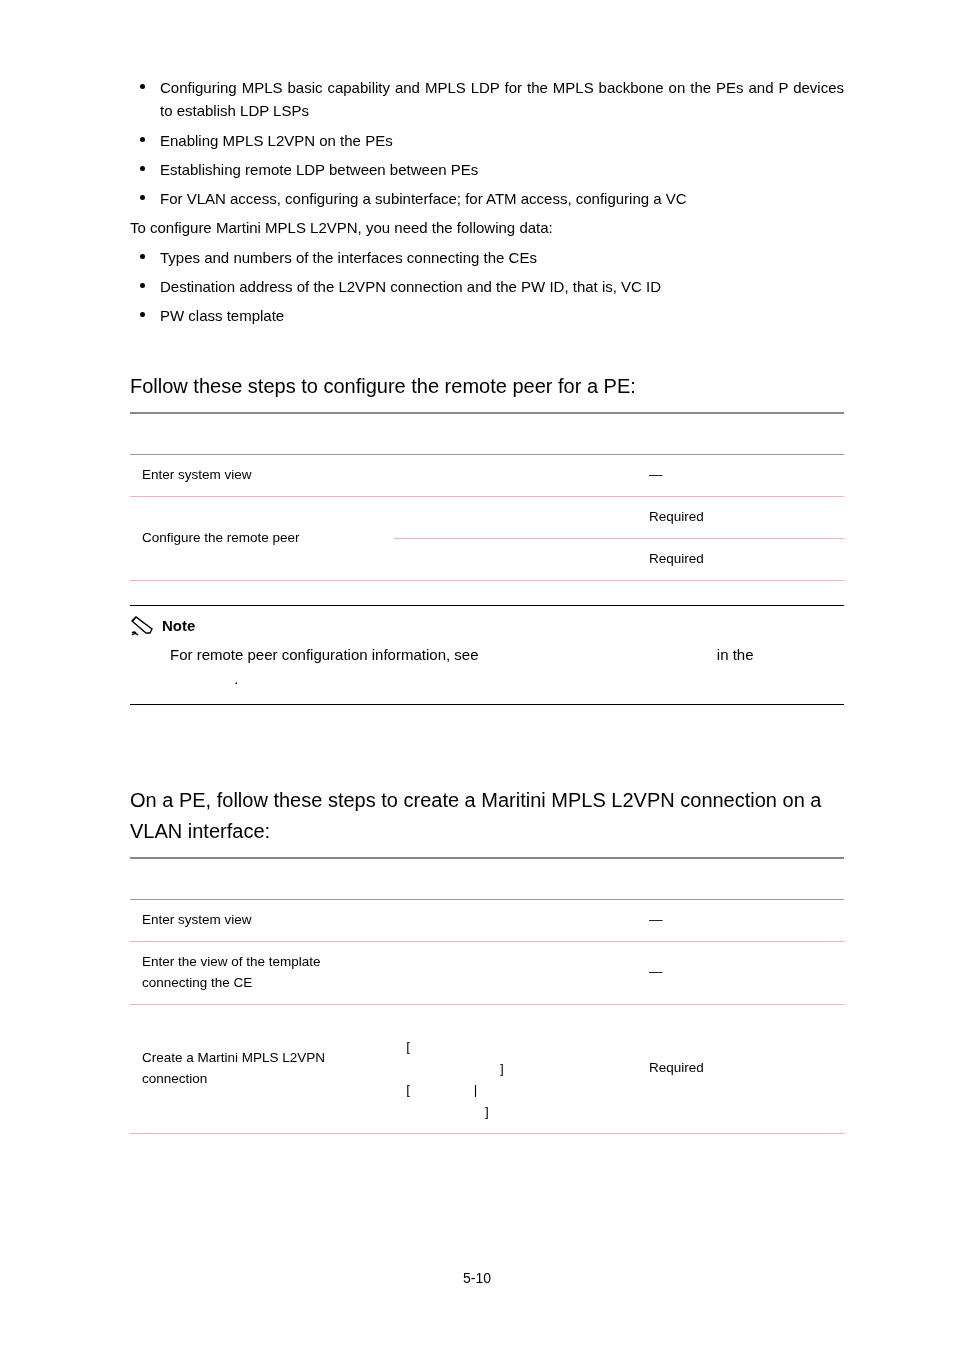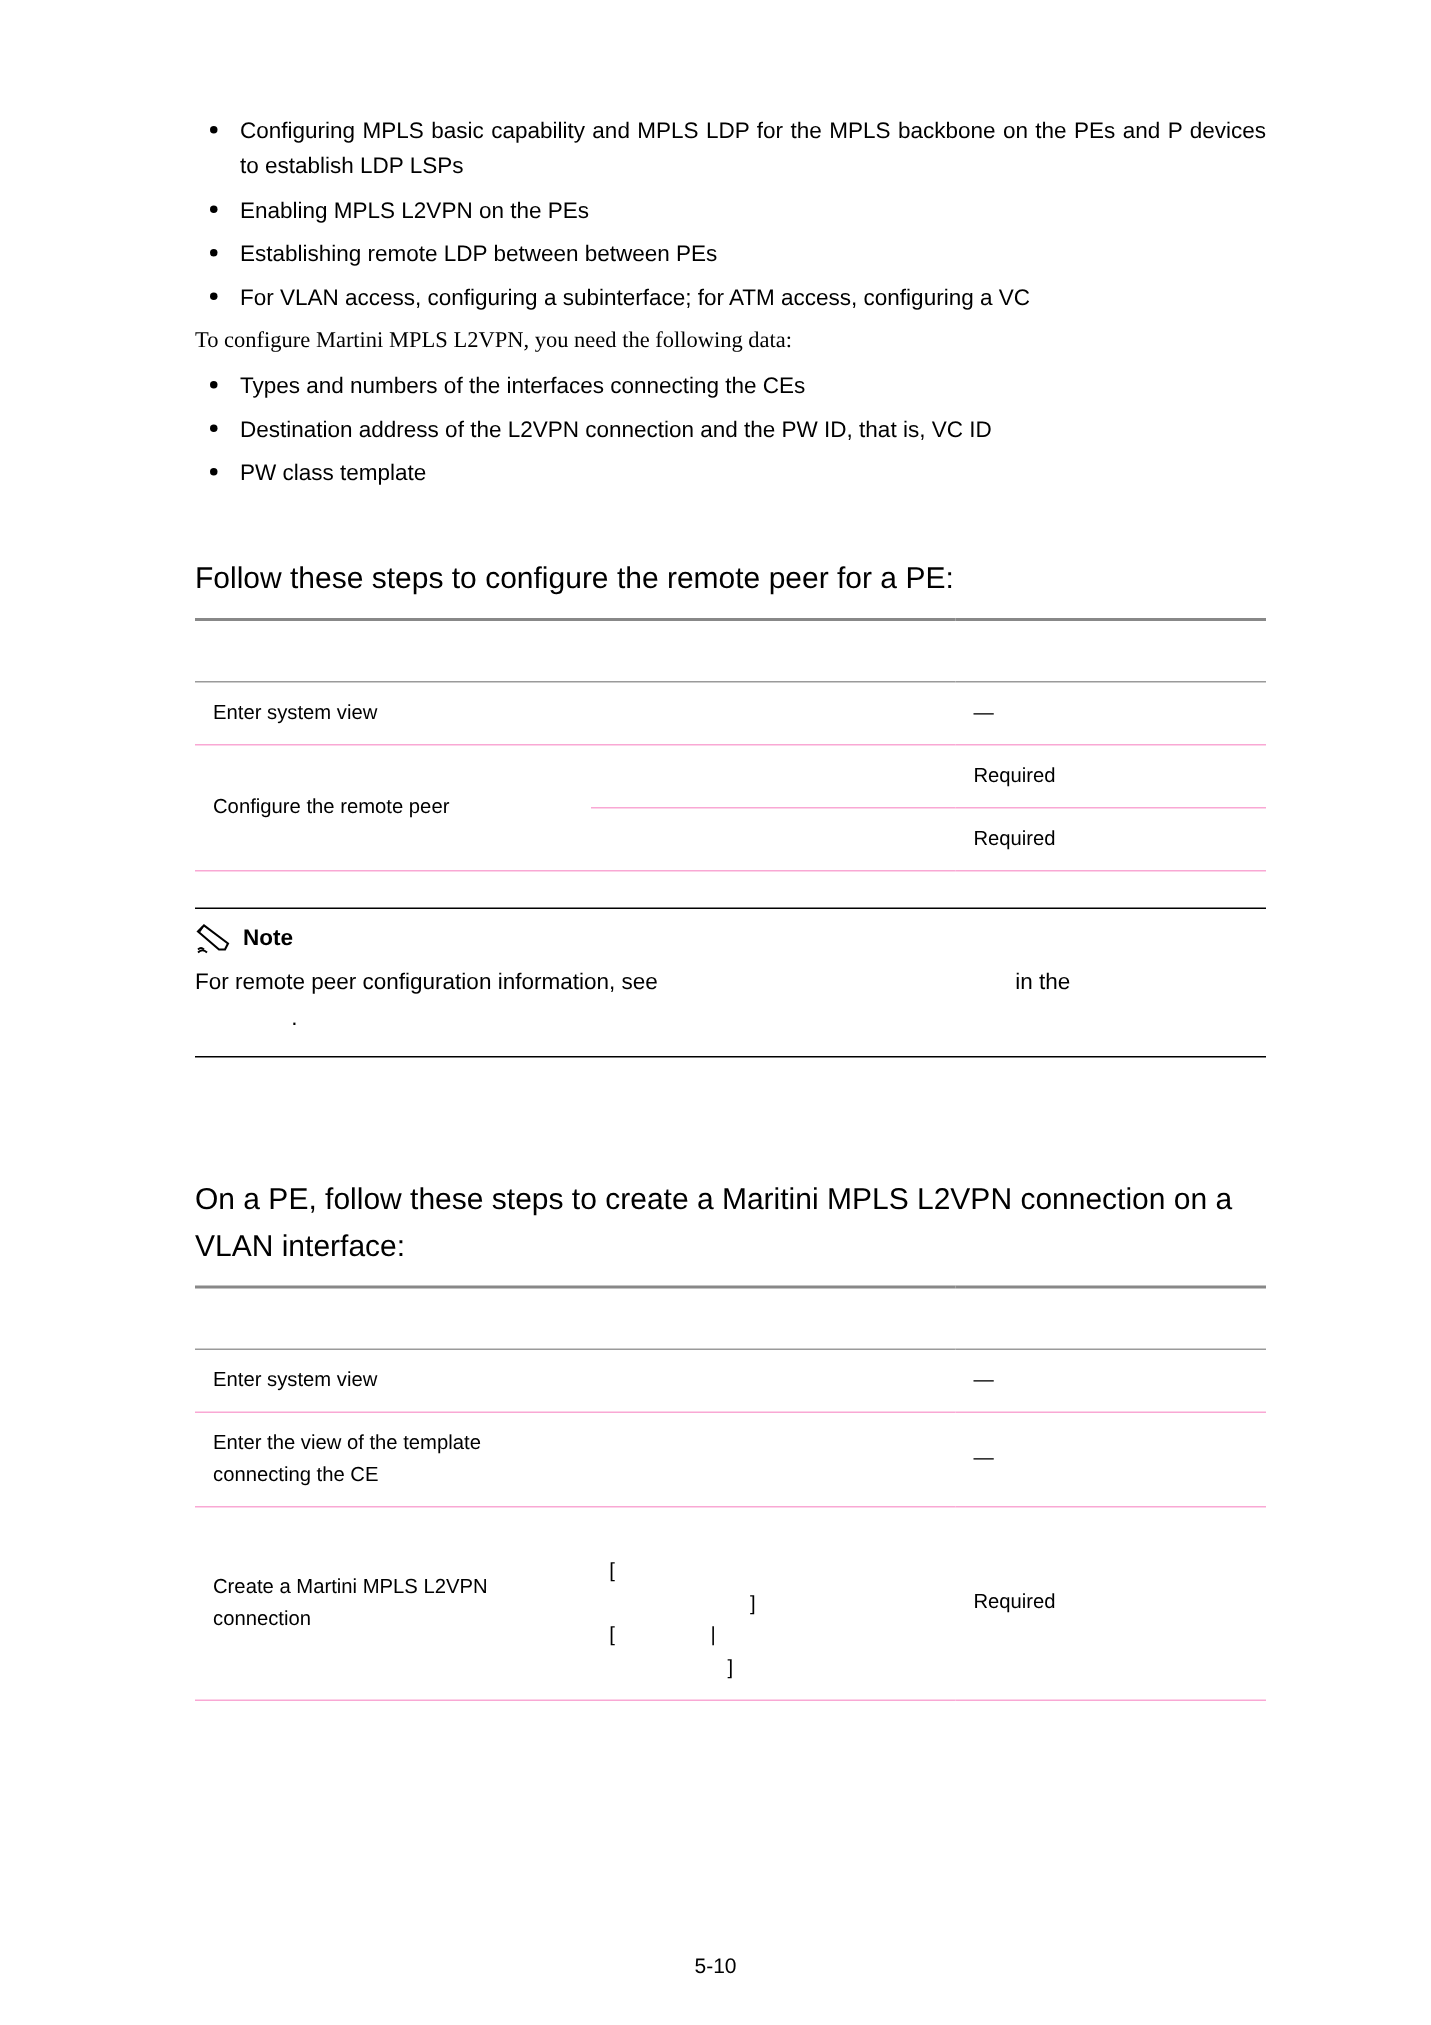--- a/index.html
+++ b/index.html
@@ -37,21 +37,20 @@
     position: absolute;
     left: 10px;
     top: 0.55em;
     width: 5px;
     height: 5px;
     border-radius: 50%;
     background: #000;
   }
   .body-line {
     margin: 2px 0 6px 0;
-    font-family: Liberation Serif, serif;
   }
   .section-gap {
     height: 28px;
   }
   .subhead {
     font-size: 20px;
     font-weight: normal;
     margin: 10px 0 10px 0;
   }
 
@@ -85,34 +84,34 @@
     padding: 8px 0 14px 0;
   }
   .note-head {
     display: flex;
     align-items: center;
     gap: 6px;
     margin-bottom: 6px;
   }
   .note-head svg { display: block; }
   .note-title { font-weight: bold; font-size: 15px; }
-  .note-body { font-size: 15px; }
+  .note-body { font-size: 15px; margin-left: 40px; }
   .note-indent { padding-left: 0; }
 
   .big-gap { height: 70px; }
 
   .cmd-cell {
     font-family: Arial, sans-serif;
     line-height: 1.6;
     white-space: pre-wrap;
   }
 
   .page-num {
     position: absolute;
-    bottom: 28px;
+    bottom: 60px;
     left: 0;
     width: 954px;
     text-align: center;
     font-size: 14px;
   }
 </style>
 </head>
 <body>
 
 <div class="page">

